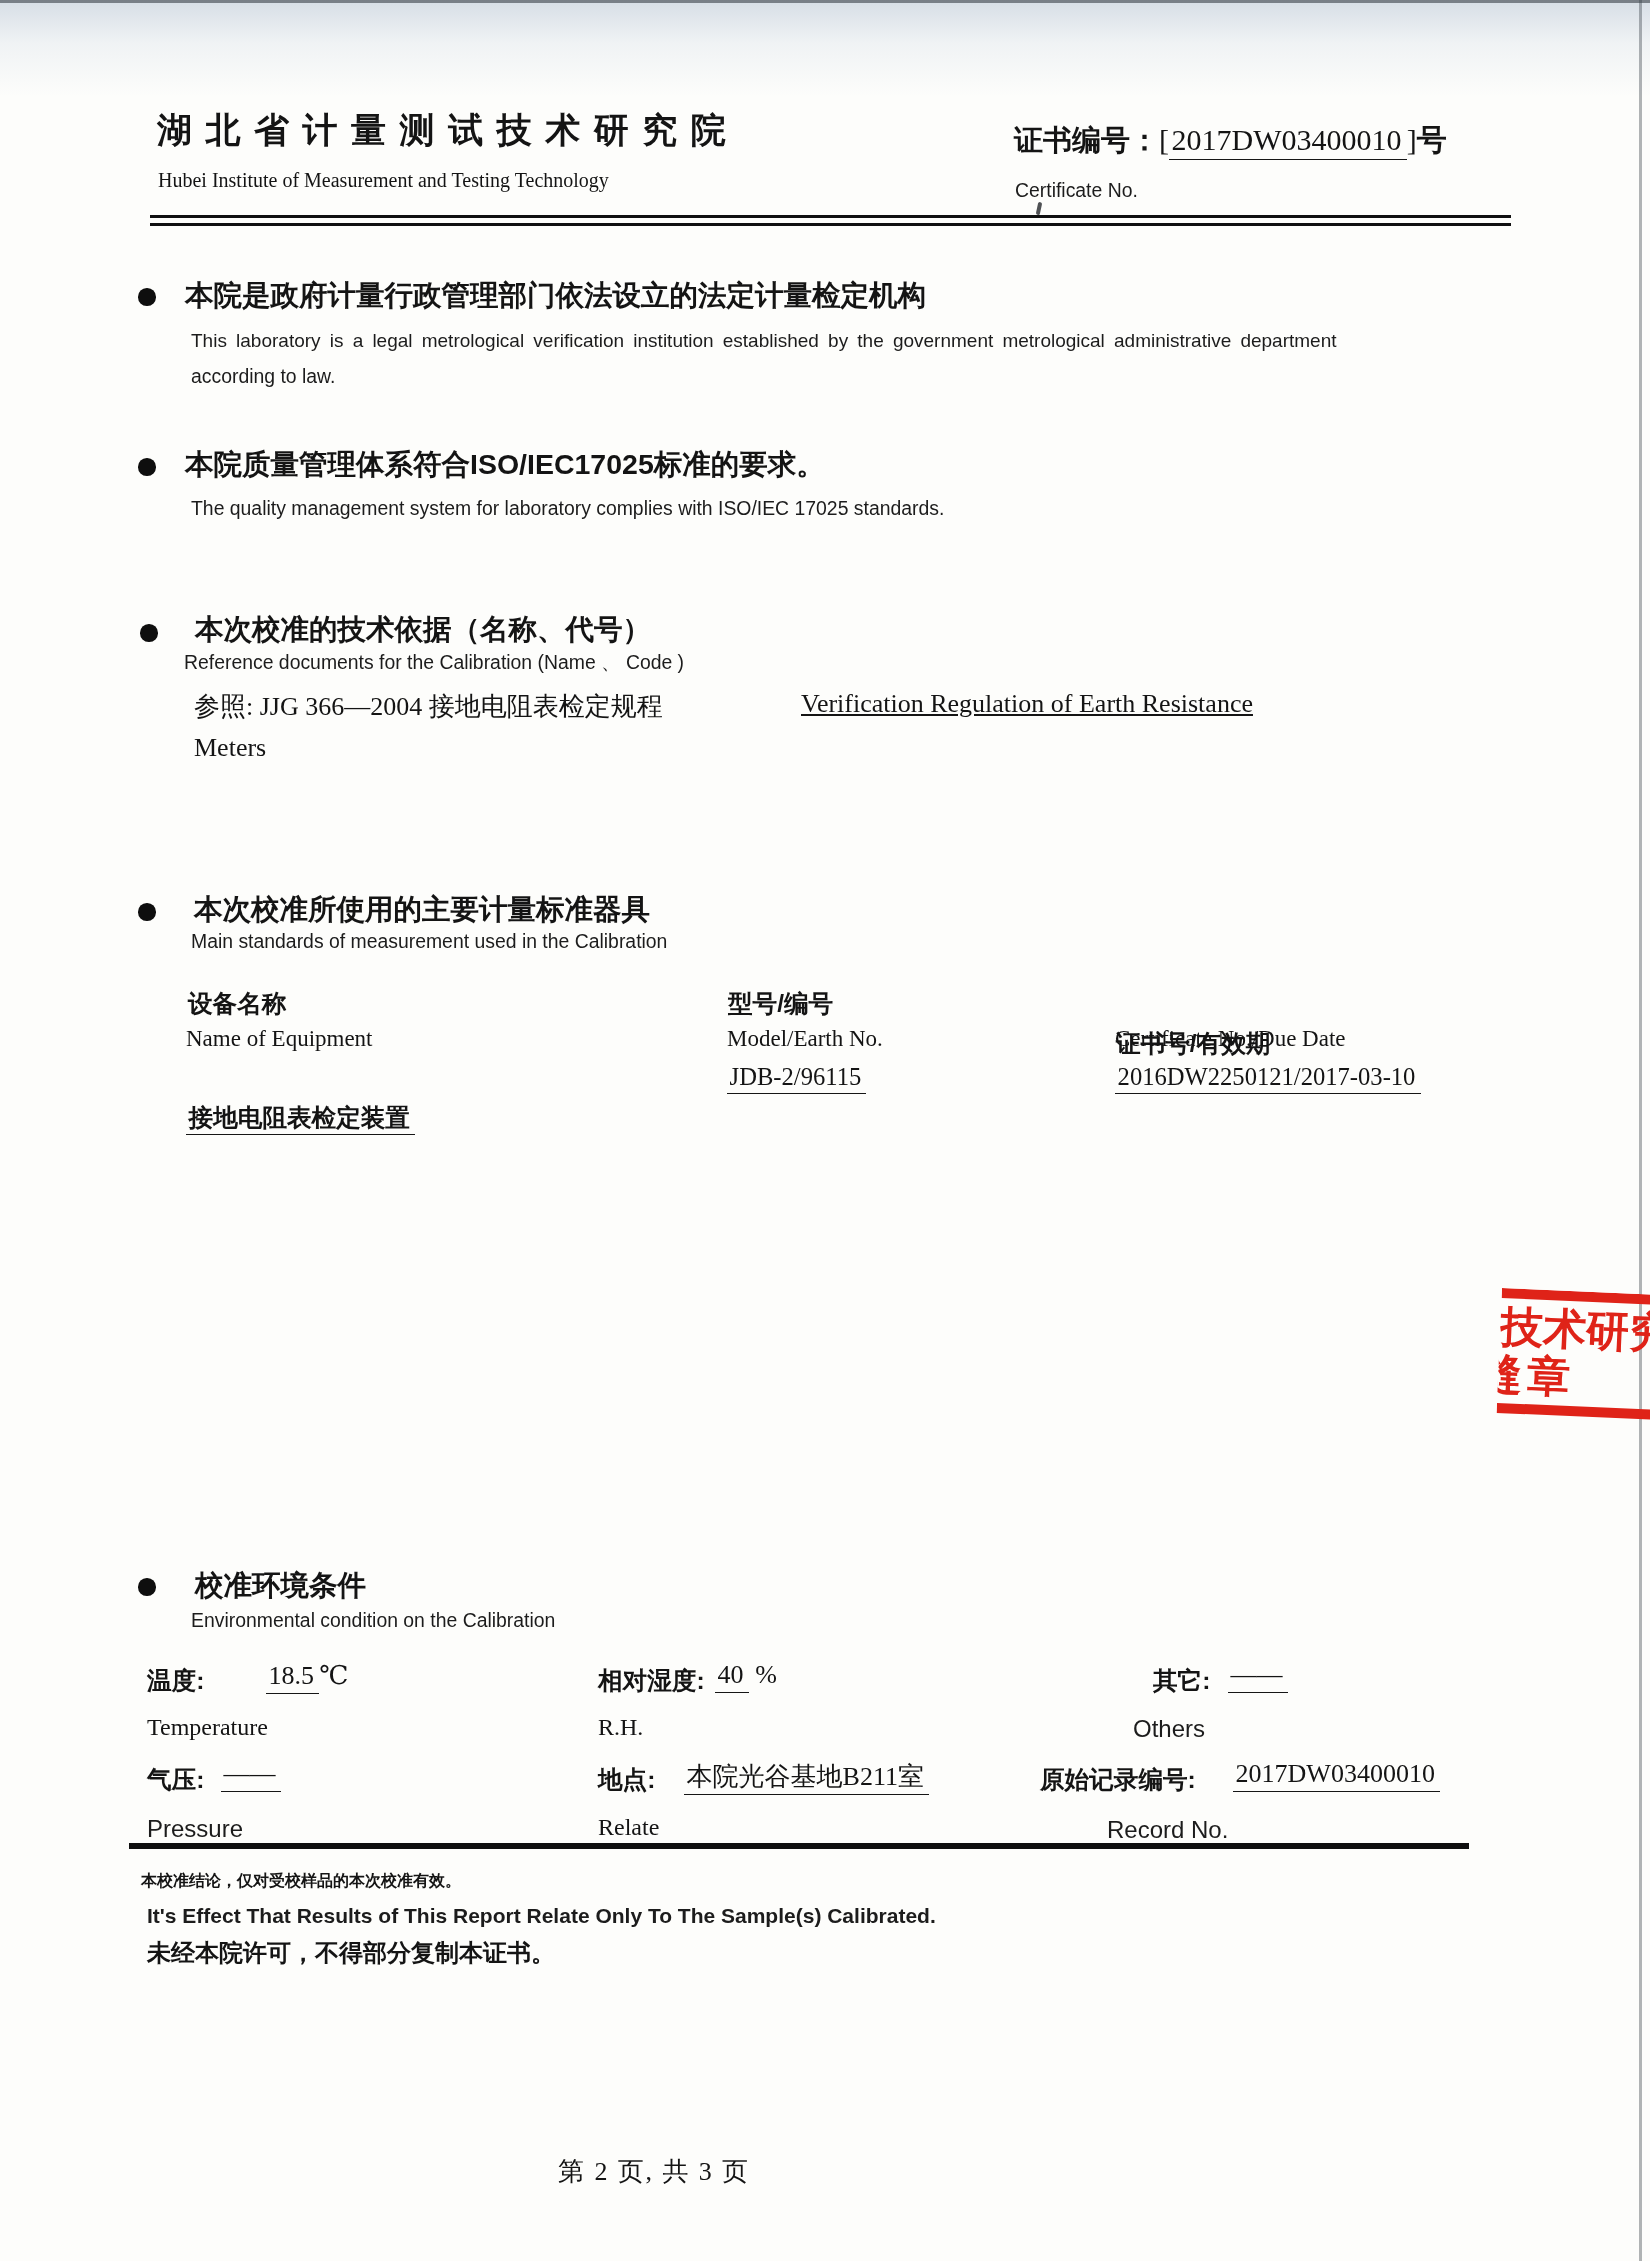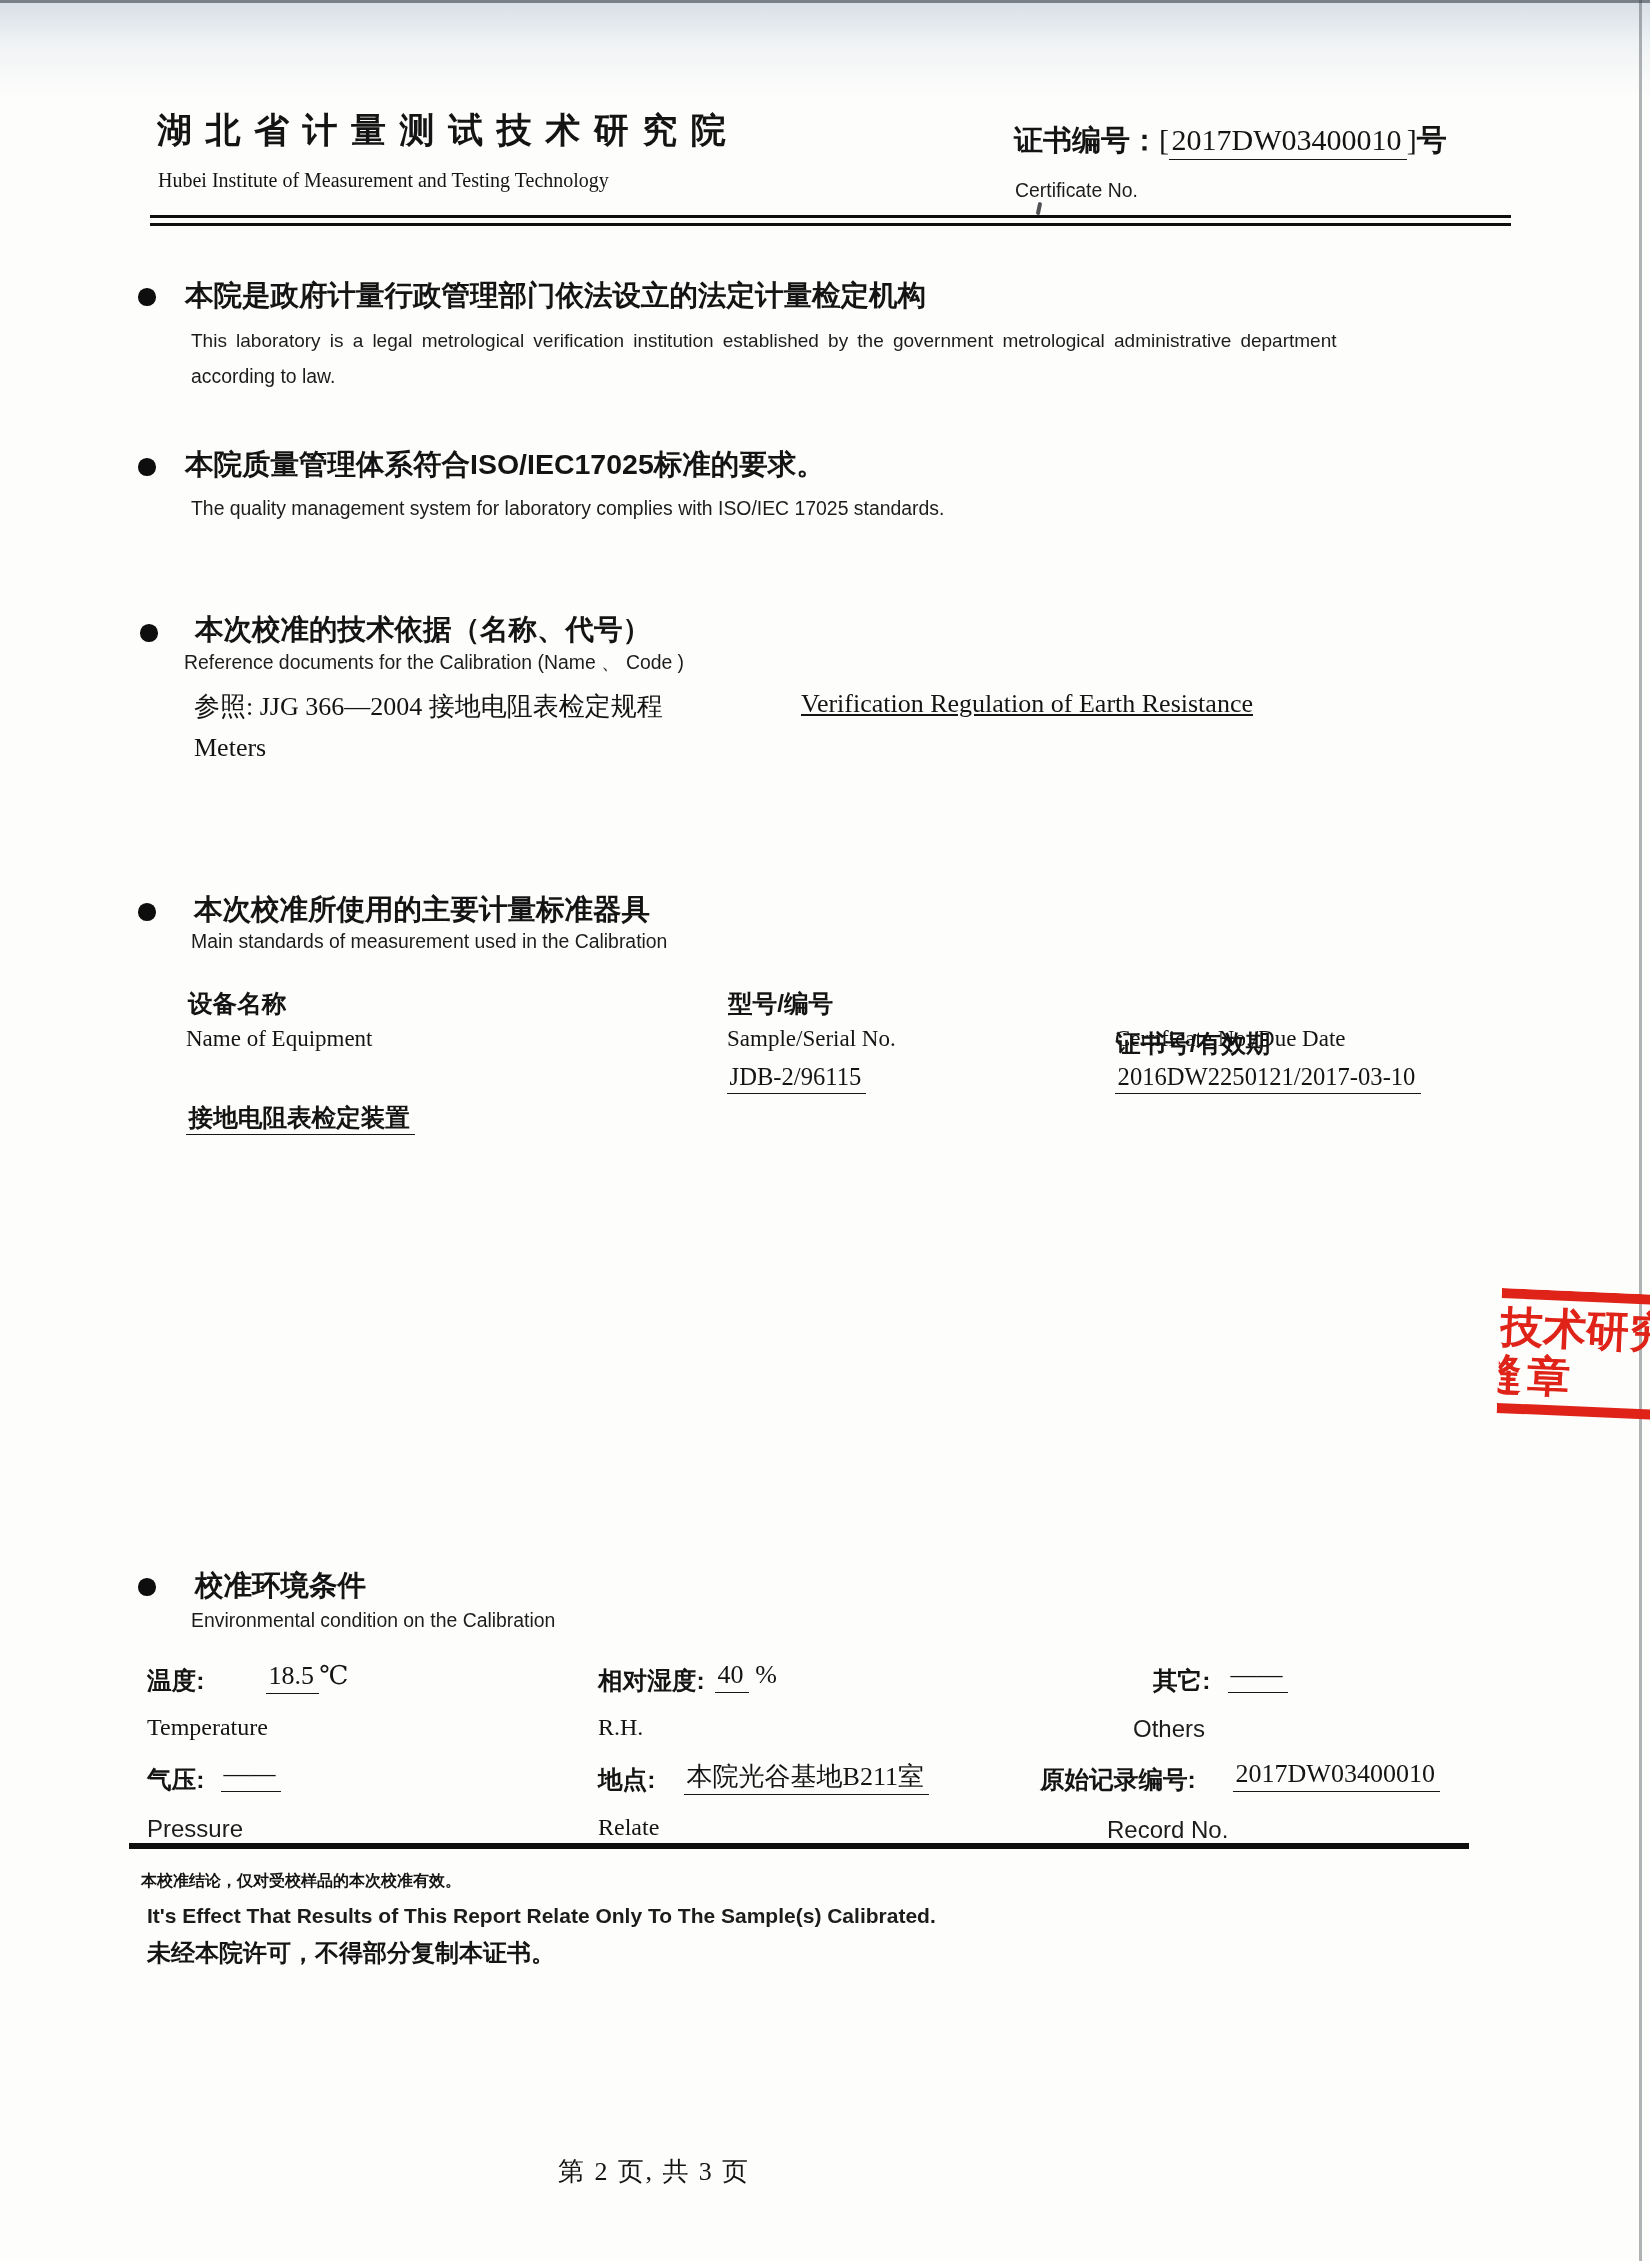--- a/index.html
+++ b/index.html
@@ -110,21 +110,21 @@
 
   <span class="dot" id="dot4"></span>
   <div class="abs cjk-b" id="b4-cn">本次校准所使用的主要计量标准器具</div>
   <div class="abs sans" id="b4-en">Main standards of measurement used in the Calibration</div>
 
   <div class="abs cjk-b tbl-t" id="t1-t">设备名称</div>
   <div class="abs serif tbl-e" id="t1-e">Name of Equipment</div>
   <div class="abs serif tbl-v" id="t1-v"><span class="u">接地电阻表检定装置</span></div>
 
   <div class="abs cjk-b tbl-t" id="t2-t">型号/编号</div>
-  <div class="abs serif tbl-e" id="t2-e">Sample/Serial No.</div>
+  <div class="abs serif tbl-e" id="t2-e">Model/Earth No.</div>
   <div class="abs serif tbl-v" id="t2-v"><span class="u">JDB-2/96115</span></div>
 
   <div class="abs cjk-b tbl-t" id="t3-t">证书号/有效期</div>
   <div class="abs serif tbl-e" id="t3-e">Certificate No./Due Date</div>
   <div class="abs serif tbl-v" id="t3-v"><span class="u">2016DW2250121/2017-03-10</span></div>
 
   <div id="stamp">
     <div class="stamp-bar"></div>
     <div id="stamp-row1">技术研究</div>
     <div id="stamp-row2">缝章</div>

